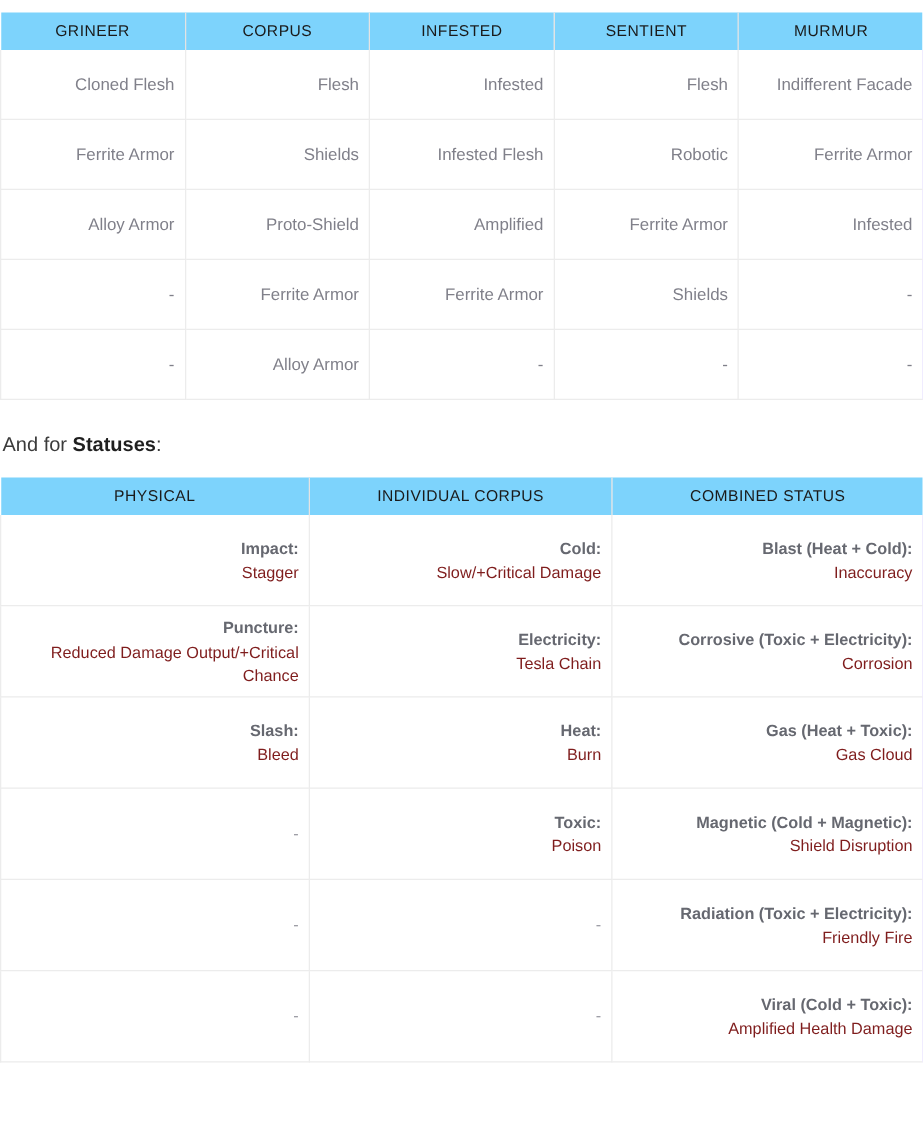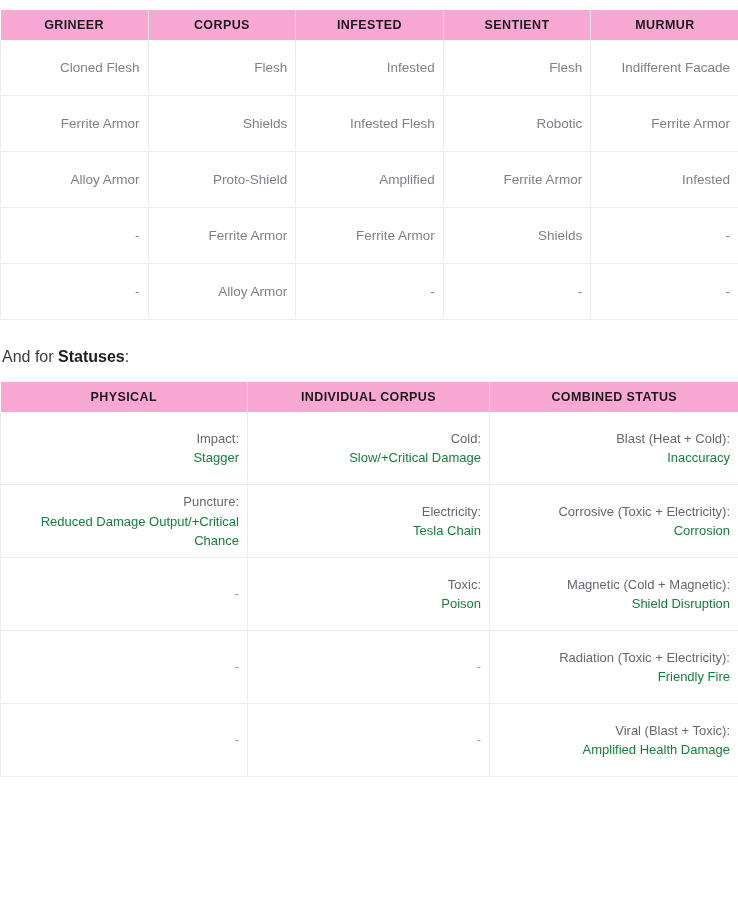--- a/index.html
+++ b/index.html
@@ -19,24 +19,24 @@
     position: relative;
   }
 
   
   table.data-table {
     border-collapse: collapse;
     width: 738px;
     table-layout: fixed;
   }
   table.data-table th {
-    background: #f9a8d4;
+    background: #7dd3fc;
     color: #1a1a1a;
     font-size: 12.5px;
-    font-weight: bold;
+    font-weight: normal;
     letter-spacing: 0.4px;
     text-align: center;
     padding: 8px 4px 8px 4px;
     border-right: 1px solid #e3e3e3;
     border-bottom: 0;
     vertical-align: middle;
   }
   table.data-table th:last-child { border-right: 0; }
   table.data-table td {
     border: 1px solid #ececec;
@@ -65,28 +65,28 @@
   }
   .lead-paragraph .em { font-weight: bold; color: #1f1f1f; }
 
   
   #statuses-table td { height: 60px; }
   #statuses-table .col-a { width: 247px; }
   #statuses-table .col-b { width: 242px; }
   #statuses-table .col-c { width: 249px; }
   #statuses-table .label {
     display: block;
-    font-weight: normal;
+    font-weight: bold;
     color: #666870;
     font-size: 13px;
     line-height: 1.5;
   }
   #statuses-table .value {
     display: block;
-    color: #15803d;
+    color: #7f1d1d;
     font-size: 13px;
     line-height: 1.5;
   }
   #statuses-table .dash {
     display: block;
     color: #9a9aa2;
     font-size: 13px;
   }
 </style>
 </head>
@@ -190,20 +190,34 @@
         <td>
           <span class="label">Electricity:</span>
           <span class="value">Tesla Chain</span>
         </td>
         <td>
           <span class="label">Corrosive (Toxic + Electricity):</span>
           <span class="value">Corrosion</span>
         </td>
       </tr>
 
+      <tr>
+        <td>
+          <span class="label">Slash:</span>
+          <span class="value">Bleed</span>
+        </td>
+        <td>
+          <span class="label">Heat:</span>
+          <span class="value">Burn</span>
+        </td>
+        <td>
+          <span class="label">Gas (Heat + Toxic):</span>
+          <span class="value">Gas Cloud</span>
+        </td>
+      </tr>
 
       <tr>
         <td>
           <span class="dash">-</span>
         </td>
         <td>
           <span class="label">Toxic:</span>
           <span class="value">Poison</span>
         </td>
         <td>
@@ -226,21 +240,21 @@
       </tr>
 
       <tr>
         <td>
           <span class="dash">-</span>
         </td>
         <td>
           <span class="dash">-</span>
         </td>
         <td>
-          <span class="label">Viral (Blast + Toxic):</span>
+          <span class="label">Viral (Cold + Toxic):</span>
           <span class="value">Amplified Health Damage</span>
         </td>
       </tr>
 
     </tbody>
   </table>
 
 </div>
 
 </body></html>

